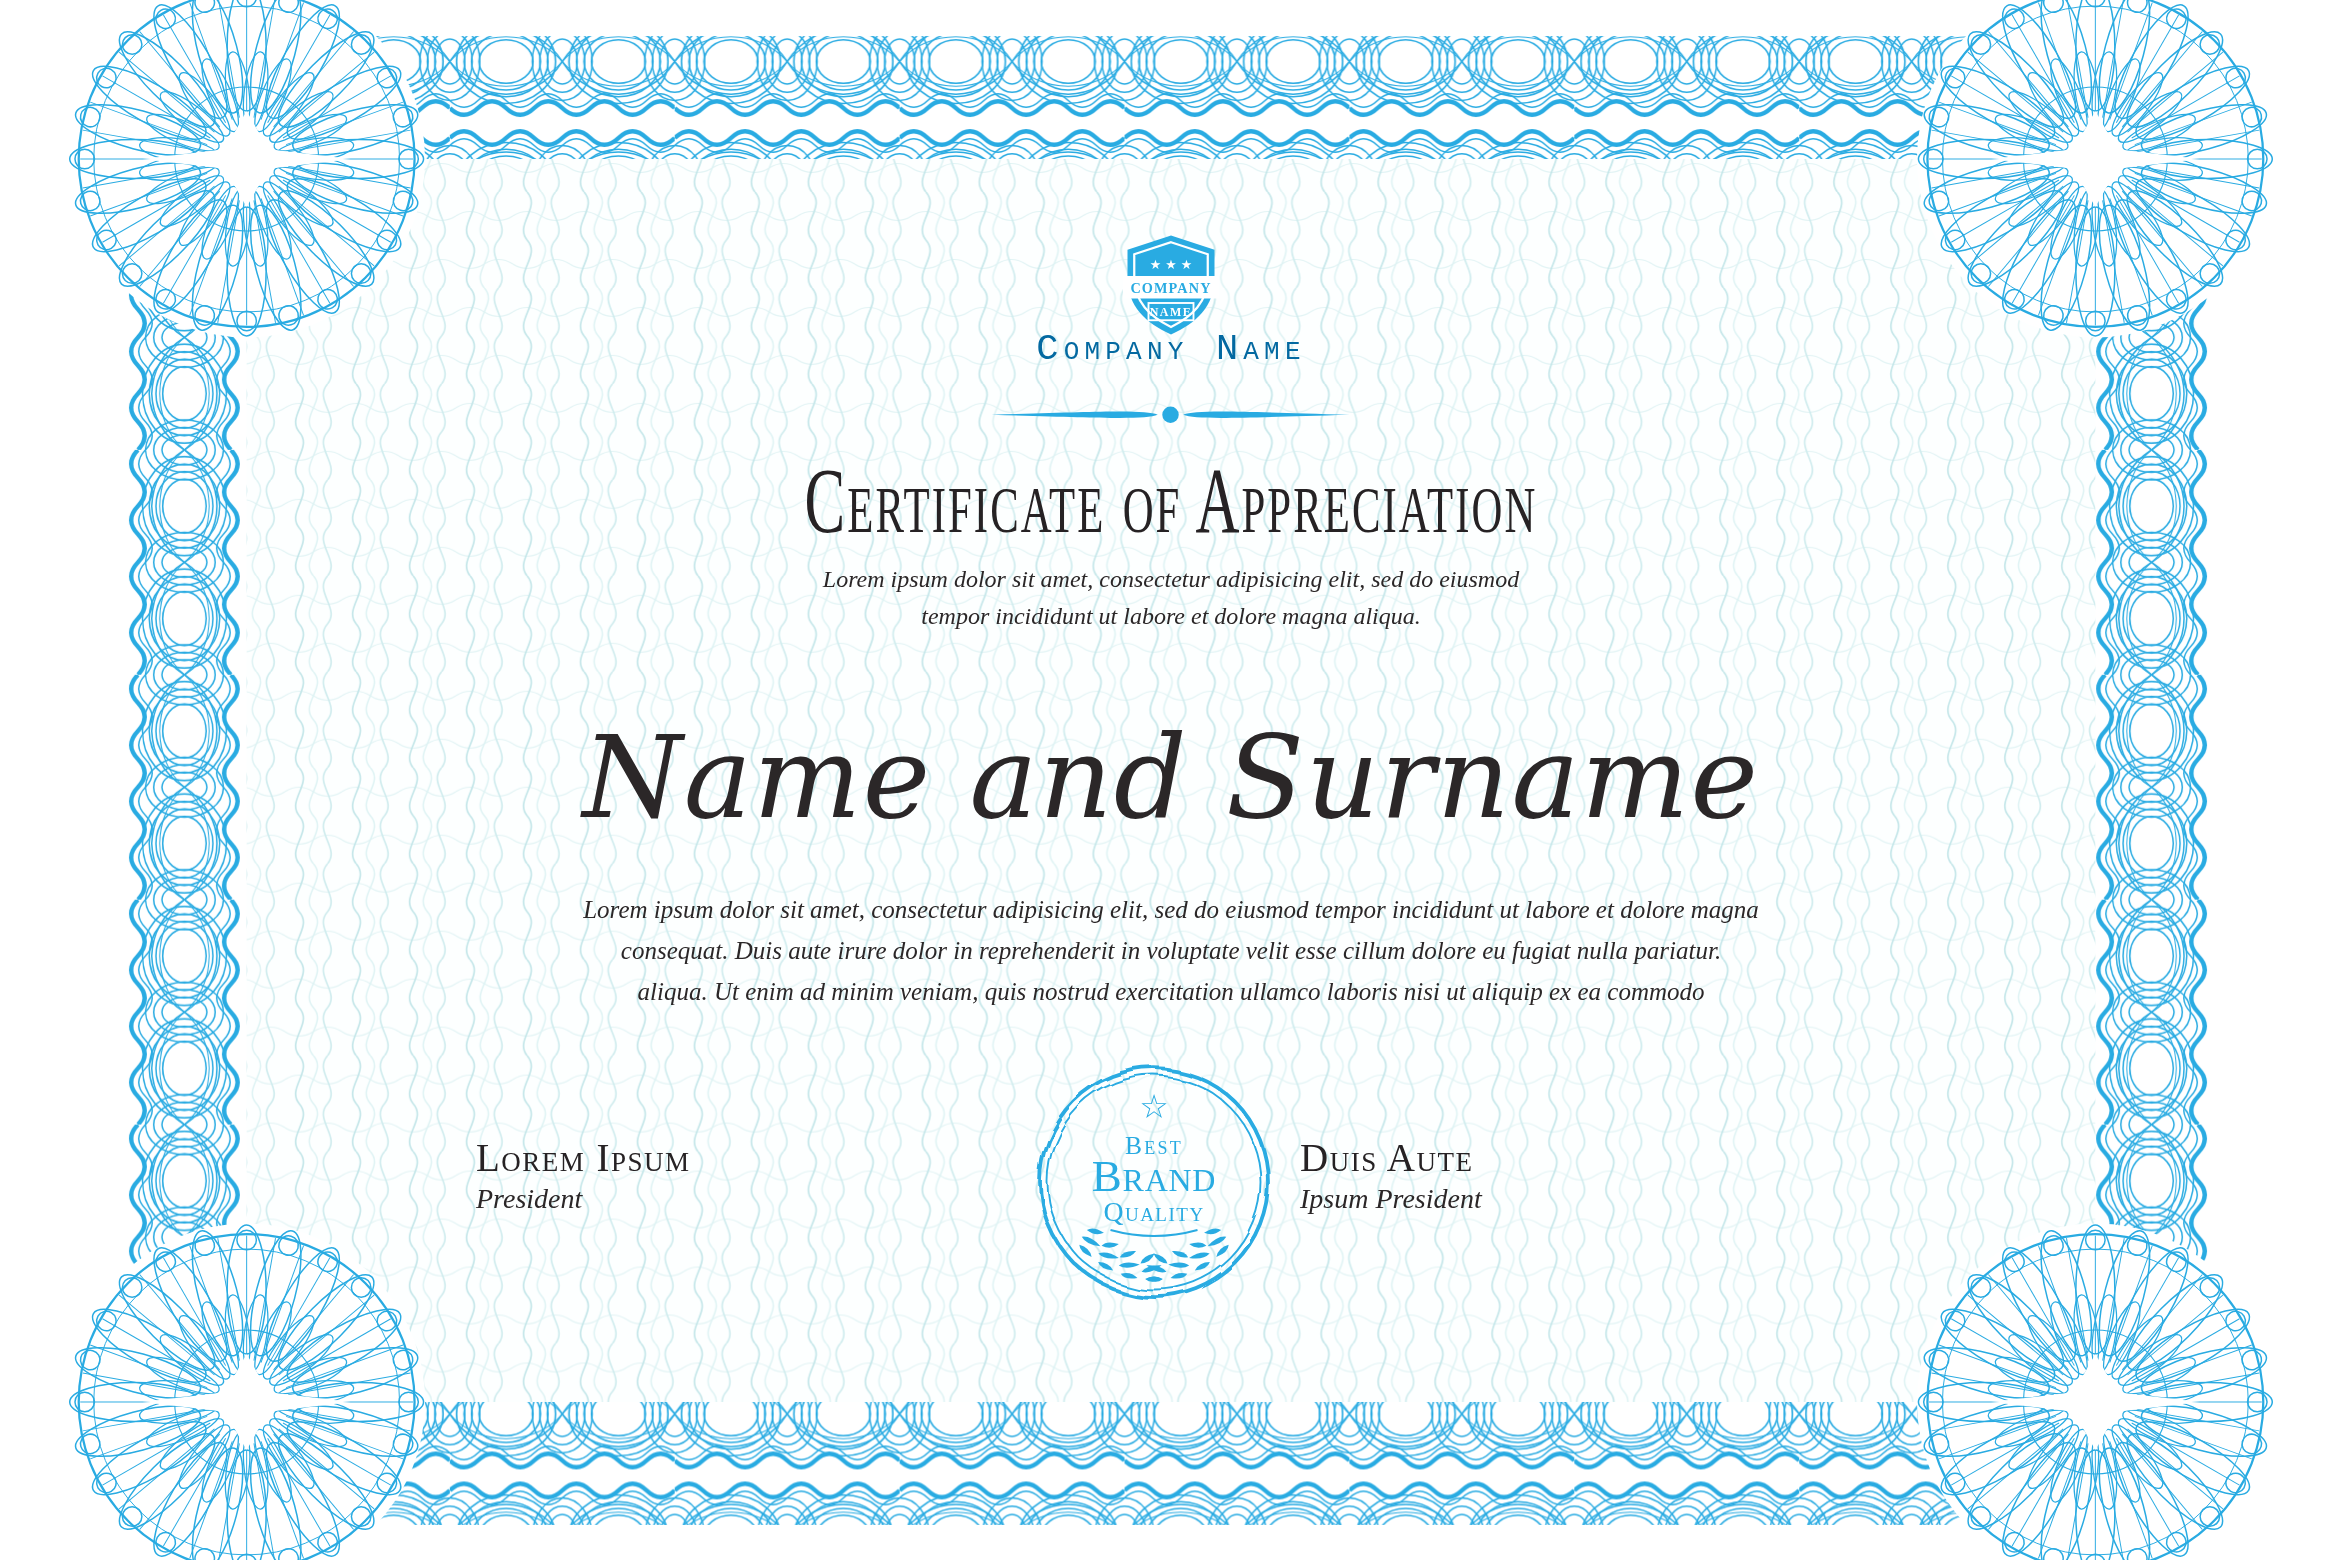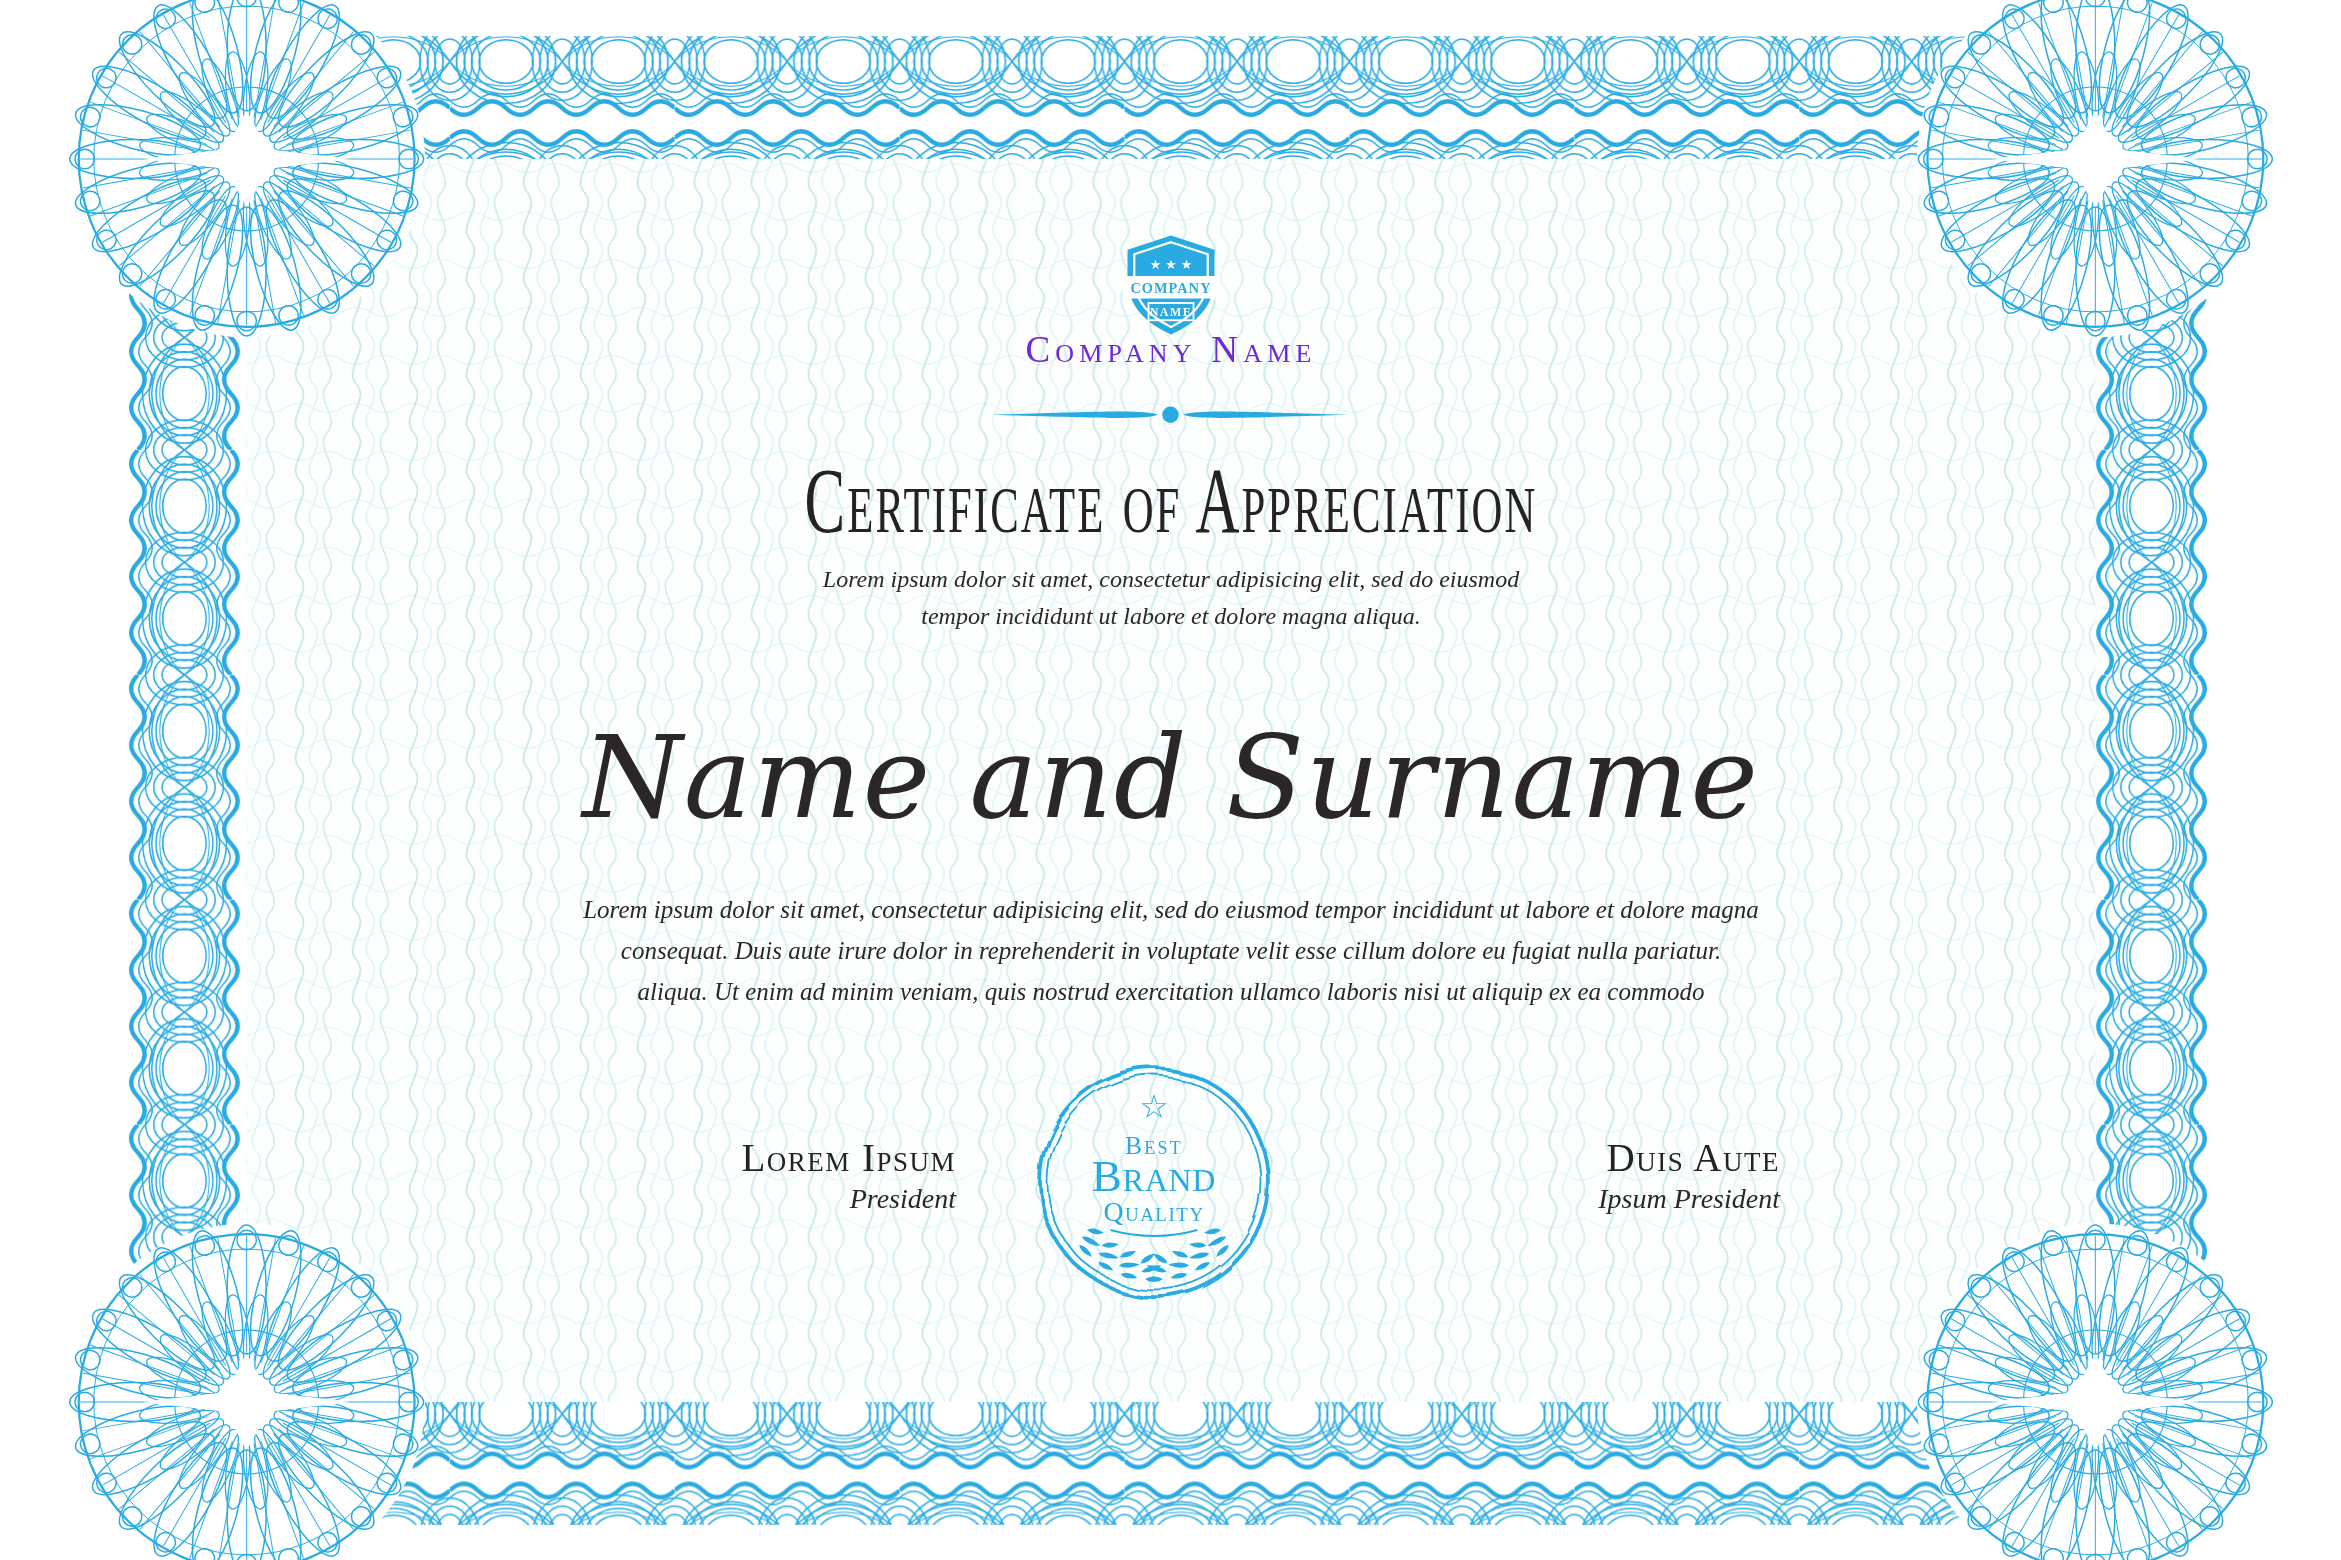--- a/index.html
+++ b/index.html
@@ -5,36 +5,36 @@
   html,body{margin:0;padding:0;background:#fff;}
   .stage{
     position:relative;width:2342px;height:1561px;background:#ffffff;overflow:hidden;
     font-family:"Liberation Serif","DejaVu Serif",serif;color:#262224;
   }
   .decor{position:absolute;left:0;top:0;width:100%;height:100%;}
   .abs{position:absolute;}
   .centered{left:0;right:0;text-align:center;}
   .company-name{
     top:328px;font-size:37px;font-variant:small-caps;letter-spacing:5.2px;
-    color:#6d28d9;font-weight:400;
+    color:#0369a1;font-weight:400;font-family:Liberation Mono, monospace;
   }
   .title{
     top:450px;font-size:87px;font-variant:small-caps;font-weight:400;
     letter-spacing:3px;color:#262224;white-space:nowrap;
     transform:scale(0.70,1.06);transform-origin:50% 50%;
   }
   .subtitle{top:561px;font-size:24px;font-style:italic;line-height:37px;color:#2b2728;}
   .subtitle span{display:block;}
   .recipient{
     top:711px;font-size:114px;font-style:italic;font-weight:500;
     font-family:"DejaVu Serif","Liberation Serif",serif;color:#2b2728;letter-spacing:1.5px;text-align:center;
   }
   .bodytext{top:889px;font-size:25px;font-style:italic;line-height:41px;color:#2b2728;}
   .bodytext span{display:block;}
-  .sig{width:480px;text-align:right;}
+  .sig{width:480px;text-align:left;}
   .sig-left{left:476px;top:1137px;}
   .sig-right{left:1300px;top:1137px;}
   .sig-name{font-size:39px;font-variant:small-caps;letter-spacing:1.5px;color:#262224;line-height:42px;}
   .sig-role{margin-top:5px;font-size:28px;font-style:italic;color:#2b2728;line-height:30px;}
   .logo-wrap{left:1123px;top:234px;width:96px;height:102px;}
   .divider-wrap{left:987px;top:402px;width:367px;height:25.5px;}
   .badge-wrap{left:1025px;top:1053px;width:258px;height:258px;}
 </style>
 </head>
 <body>

